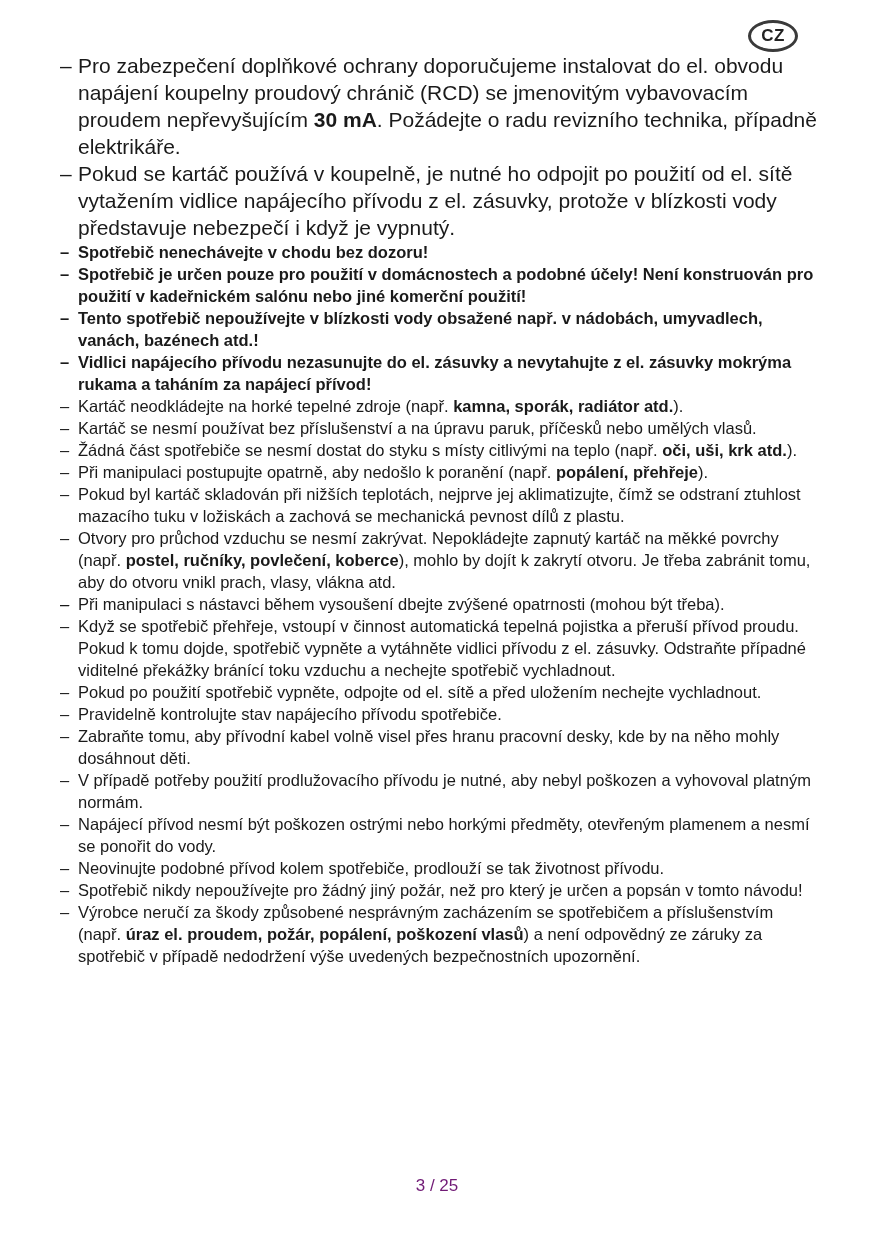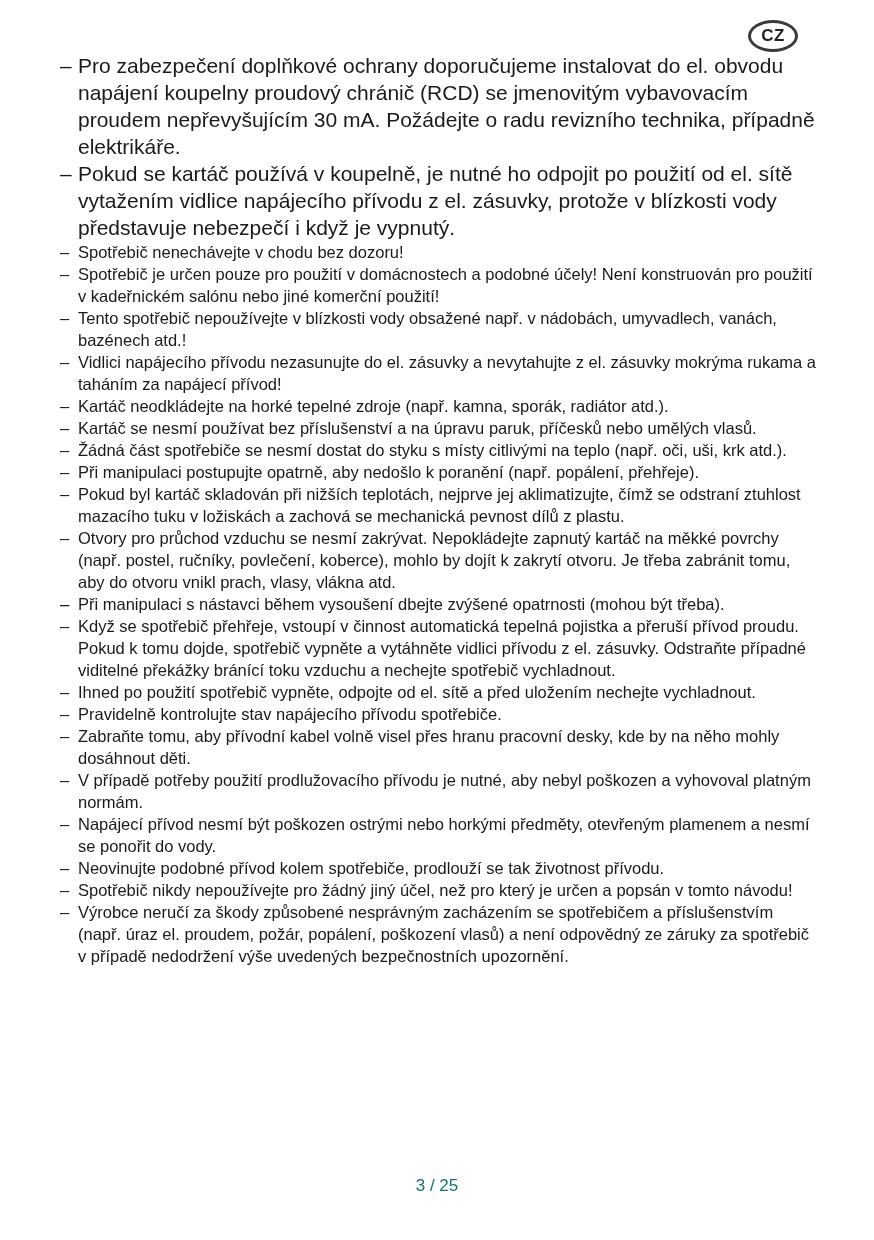--- a/index.html
+++ b/index.html
@@ -41,29 +41,29 @@
     top: 0;
   }
   .item.large {
     font-size: 21px;
     line-height: 27px;
   }
   .item.normal {
     font-size: 16.5px;
     line-height: 22px;
   }
-  .b { font-weight: normal; text-align: center; }
+  .b { font-weight: bold; text-align: center; }
   .footer {
     position: absolute;
     left: 0;
     bottom: 44px;
     width: 100%;
     text-align: center;
     font-size: 17px;
-    color: #0f766e;
+    color: #701a75;
   }
 </style>
 </head>
 <body>
 
 <div class="cz-badge">CZ</div>
 
 <div class="page">
   <div class="list">
       <div class="item large"><span class="dash">–</span><span class="text"><span>Pro zabezpečení doplňkové ochrany doporučujeme instalovat do el. obvodu napájení koupelny proudový chránič (RCD) se jmenovitým vybavovacím proudem nepřevyšujícím </span><span class="b">30 mA</span><span>. Požádejte o radu revizního technika, případně elektrikáře.</span></span></div>
@@ -74,24 +74,24 @@
       <div class="item normal"><span class="dash b">–</span><span class="text"><span class="b">Vidlici napájecího přívodu nezasunujte do el. zásuvky a nevytahujte z el. zásuvky mokrýma rukama a taháním za napájecí přívod!</span></span></div>
       <div class="item normal"><span class="dash">–</span><span class="text"><span>Kartáč neodkládejte na horké tepelné zdroje (např. </span><span class="b">kamna, sporák, radiátor atd.</span><span>).</span></span></div>
       <div class="item normal"><span class="dash">–</span><span class="text"><span>Kartáč se nesmí používat bez příslušenství a na úpravu paruk, příčesků nebo umělých vlasů.</span></span></div>
       <div class="item normal"><span class="dash">–</span><span class="text"><span>Žádná část spotřebiče se nesmí dostat do styku s místy citlivými na teplo (např. </span><span class="b">oči, uši, krk atd.</span><span>).</span></span></div>
       <div class="item normal"><span class="dash">–</span><span class="text"><span>Při manipulaci postupujte opatrně, aby nedošlo k poranění (např. </span><span class="b">popálení, přehřeje</span><span>).</span></span></div>
       <div class="item normal"><span class="dash">–</span><span class="text"><span>Pokud byl kartáč skladován při nižších teplotách, nejprve jej aklimatizujte, čímž se odstraní ztuhlost mazacího tuku v ložiskách a zachová se mechanická pevnost dílů z plastu.</span></span></div>
       <div class="item normal"><span class="dash">–</span><span class="text"><span>Otvory pro průchod vzduchu se nesmí zakrývat. Nepokládejte zapnutý kartáč na měkké povrchy (např. </span><span class="b">postel, ručníky, povlečení, koberce</span><span>), mohlo by dojít k zakrytí otvoru. Je třeba zabránit tomu, aby do otvoru vnikl prach, vlasy, vlákna atd.</span></span></div>
       <div class="item normal"><span class="dash">–</span></div>
       <div class="item normal"><span class="dash">–</span><span class="text"><span>Při manipulaci s nástavci během vysoušení dbejte zvýšené opatrnosti (mohou být třeba).</span></span></div>
       <div class="item normal"><span class="dash">–</span><span class="text"><span>Když se spotřebič přehřeje, vstoupí v činnost automatická tepelná pojistka a přeruší přívod proudu. Pokud k tomu dojde, spotřebič vypněte a vytáhněte vidlici přívodu z el. zásuvky. Odstraňte případné viditelné překážky bránící toku vzduchu a nechejte spotřebič vychladnout.</span></span></div>
-      <div class="item normal"><span class="dash">–</span><span class="text"><span>Ihned po použití spotřebič vypněte, odpojte od el. sítě a před uložením nechejte vychladnout.</span></span></div>
+      <div class="item normal"><span class="dash">–</span><span class="text"><span>Pokud po použití spotřebič vypněte, odpojte od el. sítě a před uložením nechejte vychladnout.</span></span></div>
       <div class="item normal"><span class="dash">–</span><span class="text"><span>Pravidelně kontrolujte stav napájecího přívodu spotřebiče.</span></span></div>
       <div class="item normal"><span class="dash">–</span><span class="text"><span>Zabraňte tomu, aby přívodní kabel volně visel přes hranu pracovní desky, kde by na něho mohly dosáhnout děti.</span></span></div>
       <div class="item normal"><span class="dash">–</span><span class="text"><span>V případě potřeby použití prodlužovacího přívodu je nutné, aby nebyl poškozen a vyhovoval platným normám.</span></span></div>
       <div class="item normal"><span class="dash">–</span><span class="text"><span>Napájecí přívod nesmí být poškozen ostrými nebo horkými předměty, otevřeným plamenem a nesmí se ponořit do vody.</span></span></div>
       <div class="item normal"><span class="dash">–</span><span class="text"><span>Neovinujte podobné přívod kolem spotřebiče, prodlouží se tak životnost přívodu.</span></span></div>
-      <div class="item normal"><span class="dash">–</span><span class="text"><span>Spotřebič nikdy nepoužívejte pro žádný jiný účel, než pro který je určen a popsán v tomto návodu!</span></span></div>
+      <div class="item normal"><span class="dash">–</span><span class="text"><span>Spotřebič nikdy nepoužívejte pro žádný jiný požár, než pro který je určen a popsán v tomto návodu!</span></span></div>
       <div class="item normal"><span class="dash">–</span><span class="text"><span>Výrobce neručí za škody způsobené nesprávným zacházením se spotřebičem a příslušenstvím (např. </span><span class="b">úraz el. proudem, požár, popálení, poškození vlasů</span><span>) a není odpovědný ze záruky za spotřebič v případě nedodržení výše uvedených bezpečnostních upozornění.</span></span></div>
     </div>
 </div>
 
 <div class="footer">3 / 25</div>
 
 </body></html>

